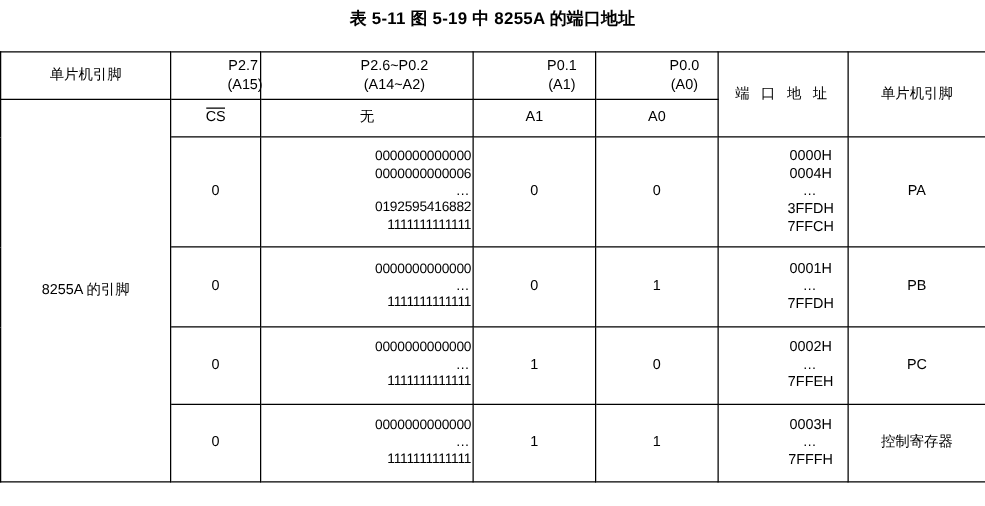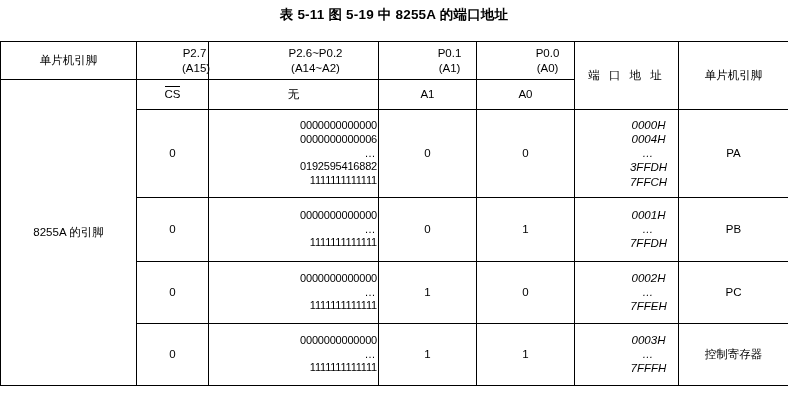--- a/index.html
+++ b/index.html
@@ -87,21 +87,20 @@
   }
   .bin {
     font-family: "Liberation Sans", sans-serif;
     font-size: 11px;
     letter-spacing: -0.2px;
     text-align: right;
   }
   .hex {
     font-family: "Liberation Sans", sans-serif;
     font-size: 11.5px;
-    font-style: italic;
   }
 </style>
 </head>
 <body>
 
 <div class="page">
 
   <div class="caption">表 5-11  图 5-19 中 8255A 的端口地址</div>
 
   <table class="addr">

